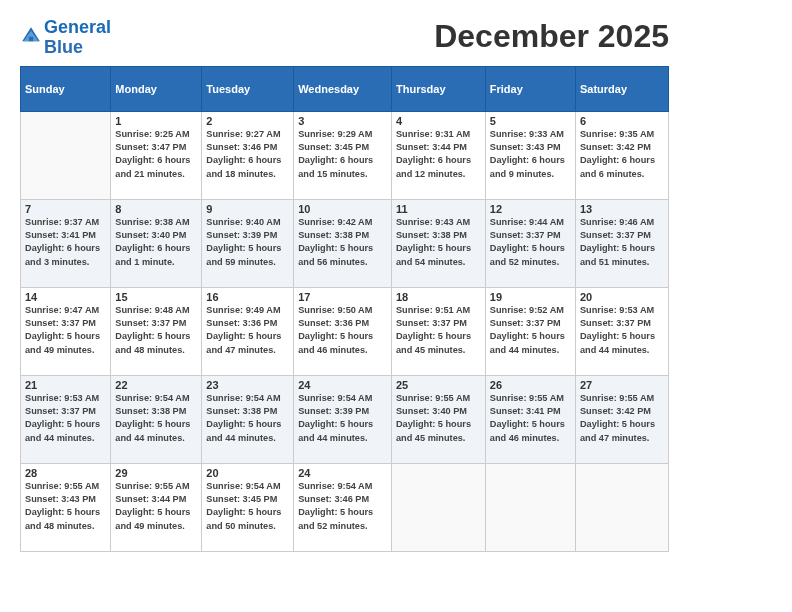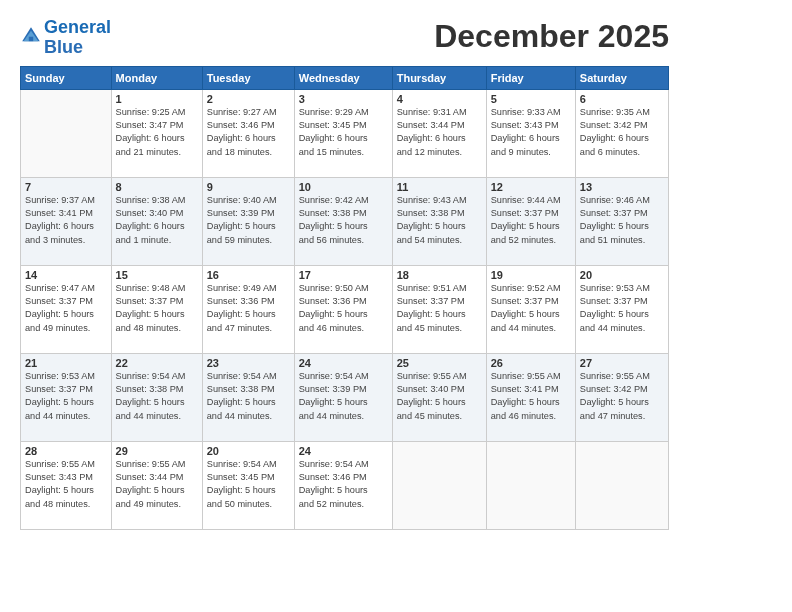--- a/index.html
+++ b/index.html
@@ -54,21 +54,21 @@
       color: #555;
     }
     .calendar {
       width: 100%;
       border-collapse: collapse;
       font-size: 10px;
     }
     .calendar th {
       background: #2a6db5;
       color: #fff;
-      padding: 5px 4px;
+      padding: 16px 4px;
       text-align: left;
       font-size: 11px;
       font-weight: bold;
       border: 1px solid #1a5a9a;
     }
     .calendar td {
       border: 1px solid #ccc;
       vertical-align: top;
       padding: 3px 4px;
       width: 113px;
@@ -82,20 +82,21 @@
       font-size: 11px;
       font-weight: bold;
       color: #333;
       display: block;
       margin-bottom: 1px;
     }
     .day-info {
       font-size: 9.2px;
       color: #444;
       line-height: 1.45;
+      font-weight: bold;
     }
     .row-shaded td {
       background: #f0f4f8;
     }
   </style>
 </head>
 <body>
 
 <div class="page">
   <div class="header">

